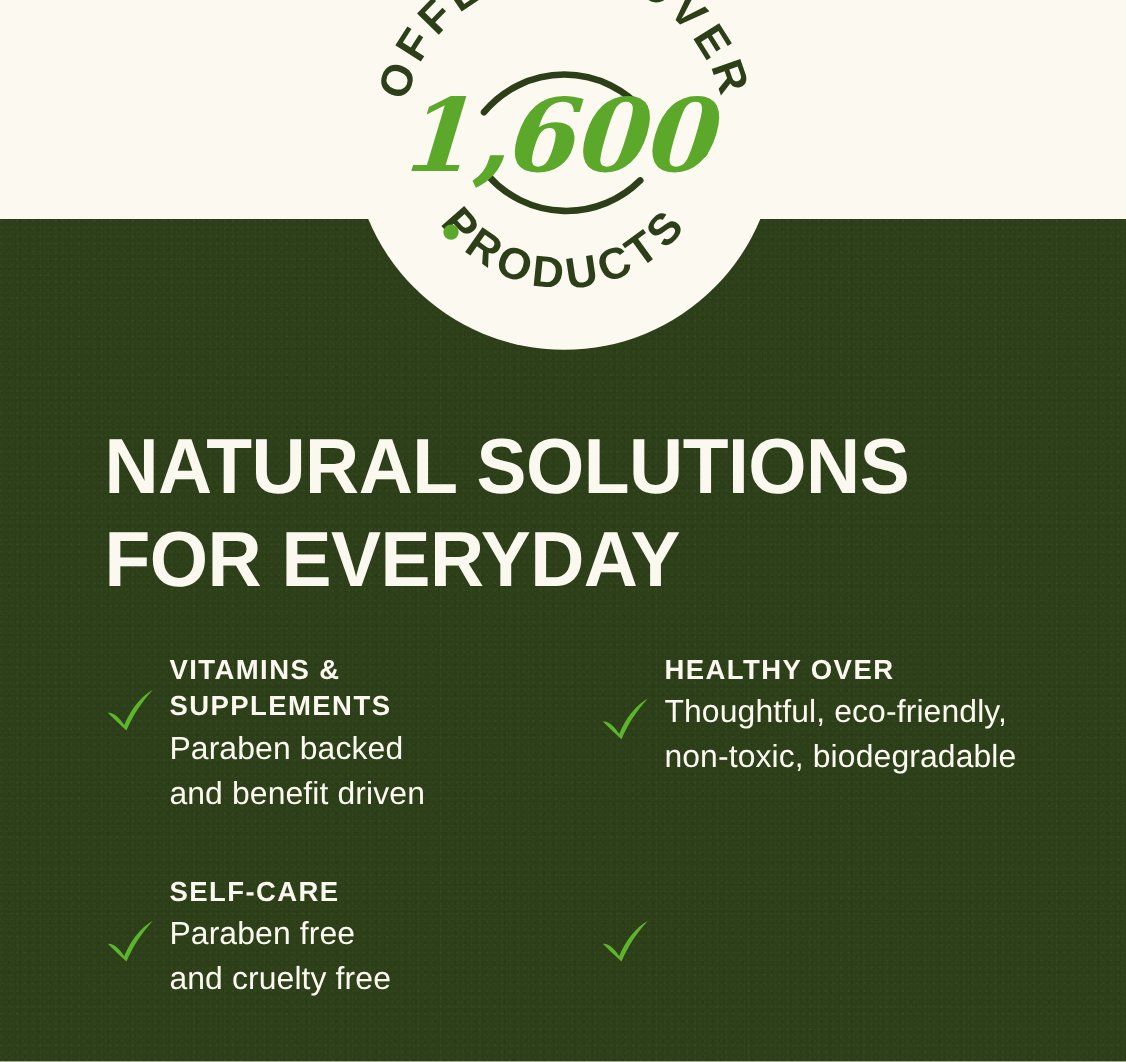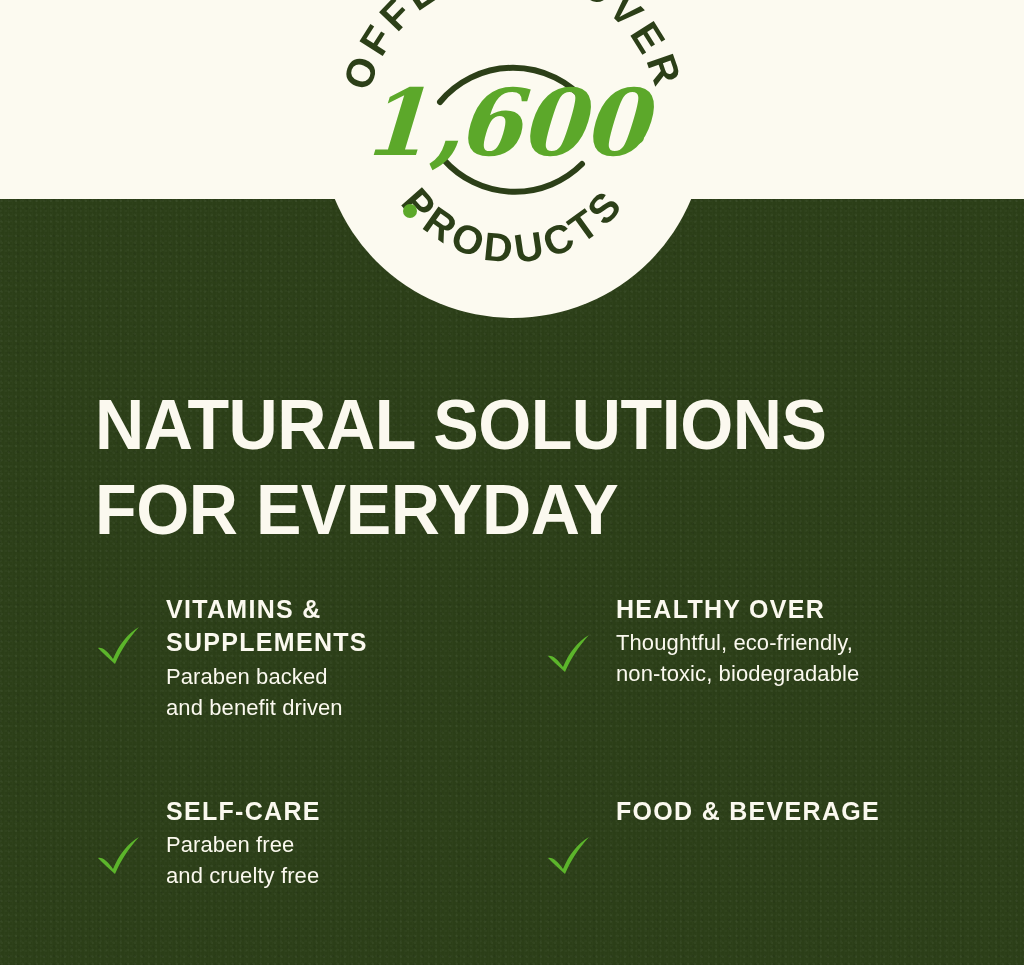--- a/index.html
+++ b/index.html
@@ -111,21 +111,21 @@
     width:890px;
     z-index:4;
     display:grid;
     grid-template-columns:450px 440px;
     grid-template-rows:202px auto;
   }
   .feature{
     position:relative;
     display:flex;
     align-items:flex-start;
-    gap:12px;
+    gap:0;
   }
   .check-wrap{
     flex:0 0 59px;
     display:flex;
     justify-content:flex-start;
     padding-top:32px;
   }
   .feature.tight .check-wrap{ padding-top:40px; }
   .check-wrap svg{ display:block; width:48px; height:40px; }
 
@@ -136,21 +136,21 @@
     font-weight:700;
     font-size:25px;
     letter-spacing:1.3px;
     line-height:1.33;
     white-space:pre-line;
   }
   .feature-desc{
     color:#FBF9EF;
     font-family:"Liberation Sans", sans-serif;
     font-weight:400;
-    font-size:22px;
+    font-size:29px;
     line-height:1.42;
     letter-spacing:0.1px;
     margin-top:1px;
     white-space:pre-line;
   }
 </style>
 </head>
 <body>
 
 <div id="stage">
@@ -235,18 +235,17 @@
       </div>
     </div>
 
     <div class="feature tight">
       <div class="check-wrap">
         <svg viewBox="0 0 48 40">
           <path d="M3 23 C8 22 13 27 18 34 C24 20 32 9 44 2 C33 14 25 27 20 39 C14 34 8 28 3 23 Z" fill="#5CB52B"></path>
         </svg>
       </div>
       <div class="feature-text">
-        <div class="feature-title">FOOD &amp; BEVERAGE</div>
       </div>
     </div>
 
   </div>
 </div>
 
 </body></html>

